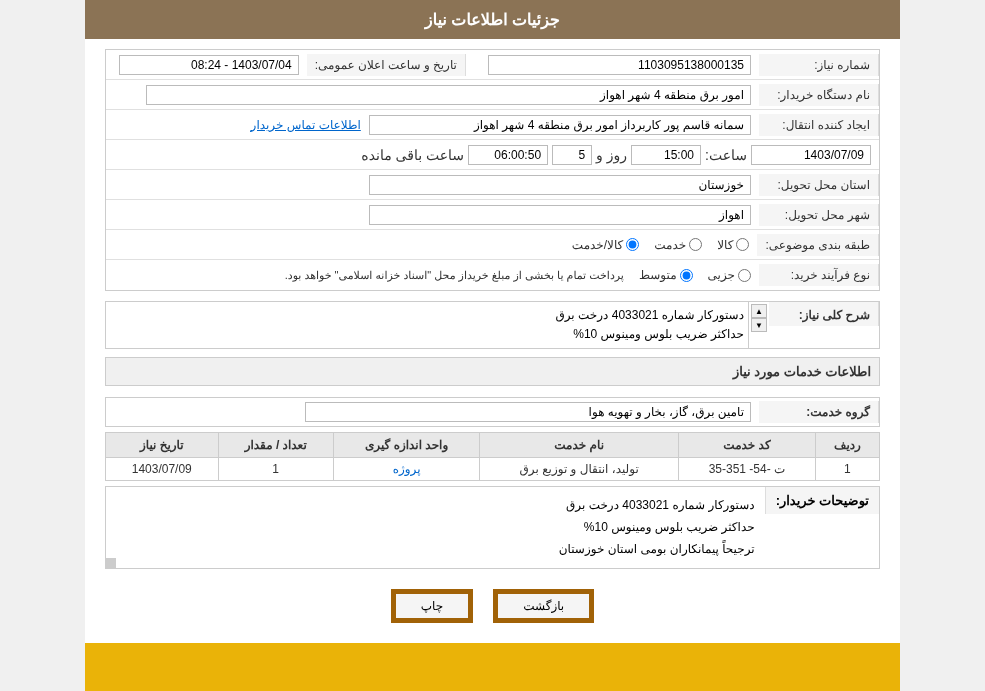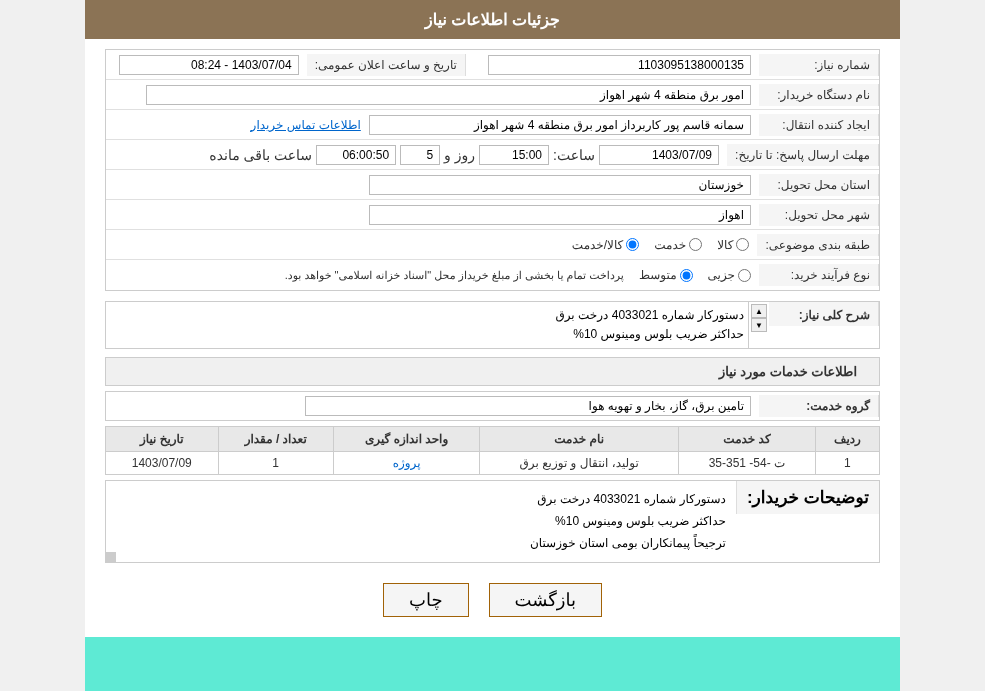--- a/index.html
+++ b/index.html
@@ -5,21 +5,21 @@
     * { box-sizing: border-box; margin: 0; padding: 0; }
     body {
       font-family: Tahoma, Arial, sans-serif;
       font-size: 13px;
       background: #f0f0f0;
       direction: rtl;
     }
     .page-container {
       width: 815px;
       min-height: 691px;
-      background: #5eead4;
+      background: #eab308;
       margin: 0 auto;
     }
     .header-bar {
       background: #8B7355;
       color: #fff;
       text-align: center;
       padding: 10px 0;
       font-size: 16px;
       font-weight: bold;
     }
@@ -98,25 +98,25 @@
     .radio-item {
       display: flex;
       align-items: center;
       gap: 3px;
       font-size: 12px;
       justify-content: flex-end;
     }
     .section-title {
       background: #f0f0f0;
       border: 1px solid #ccc;
-      padding: 6px 22px;
+      padding: 6px 8px;
       font-size: 13px;
       font-weight: bold;
       color: #333;
-      margin-bottom: 5px;
+      margin-bottom: 11px;
       margin-top: 8px;
     }
     .description-box {
       border: 1px solid #ccc;
       background: #fff;
       padding: 5px;
       display: flex;
       align-items: stretch;
     }
     .scroll-arrows {
@@ -167,43 +167,43 @@
       display: flex;
       align-items: flex-start;
       border: 1px solid #ccc;
       margin-bottom: 10px;
     }
     .buyer-notes-label {
       background: #f5f5f5;
       border-left: 1px solid #ddd;
       padding: 6px 10px;
       min-width: 100px;
-      font-size: 17px;
+      font-size: 13px;
       font-weight: bold;
       text-align: right;
     }
     .buyer-notes-content {
       padding: 8px 10px;
       font-size: 12px;
       line-height: 1.8;
       text-align: right;
       flex: 1;
     }
     .buttons-row {
       display: flex;
       justify-content: center;
       gap: 20px;
       padding: 10px 0;
     }
     .btn {
       padding: 5px 25px;
-      font-size: 18px;
+      font-size: 12px;
       font-family: Tahoma, Arial, sans-serif;
       cursor: pointer;
-      border: 1px solid #a16207;
+      border: 5px solid #a16207;
       background: #f5f5f5;
     }
     .btn-print {
       background: #f5f5f5;
     }
     .btn-back {
       background: #f5f5f5;
     }
     .main-wrapper {
       position: relative;
@@ -255,21 +255,20 @@
 
       <div class="form-row">
         <div class="label-cell">ایجاد کننده انتقال:</div>
         <div class="value-cell" style="display:flex; align-items:center; gap:8px;">
           <input class="input-field" style="width: 60%;" type="text" readonly="" value="سمانه قاسم پور کاربرداز امور برق منطقه 4 شهر اهواز">
           <span class="link-blue">اطلاعات تماس خریدار</span>
         </div>
       </div>
 
       <div class="form-row">
-        <div class="label-cell">مهلت ارسال پاسخ: تا تاریخ:</div>
         <div class="value-cell">
           <div class="date-row">
             <input class="input-field input-small" type="text" readonly="" value="1403/07/09" style="">
             <span class="date-label">ساعت:</span>
             <input class="input-field" style="width: 70px;" type="text" readonly="" value="15:00">
             <span class="date-label">روز و</span>
             <input class="input-field" style="width: 40px;" type="text" readonly="" value="5">
             <input class="input-field" style="width: 80px;" type="text" readonly="" value="06:00:50">
             <span class="date-label">ساعت باقی مانده</span>
           </div>

